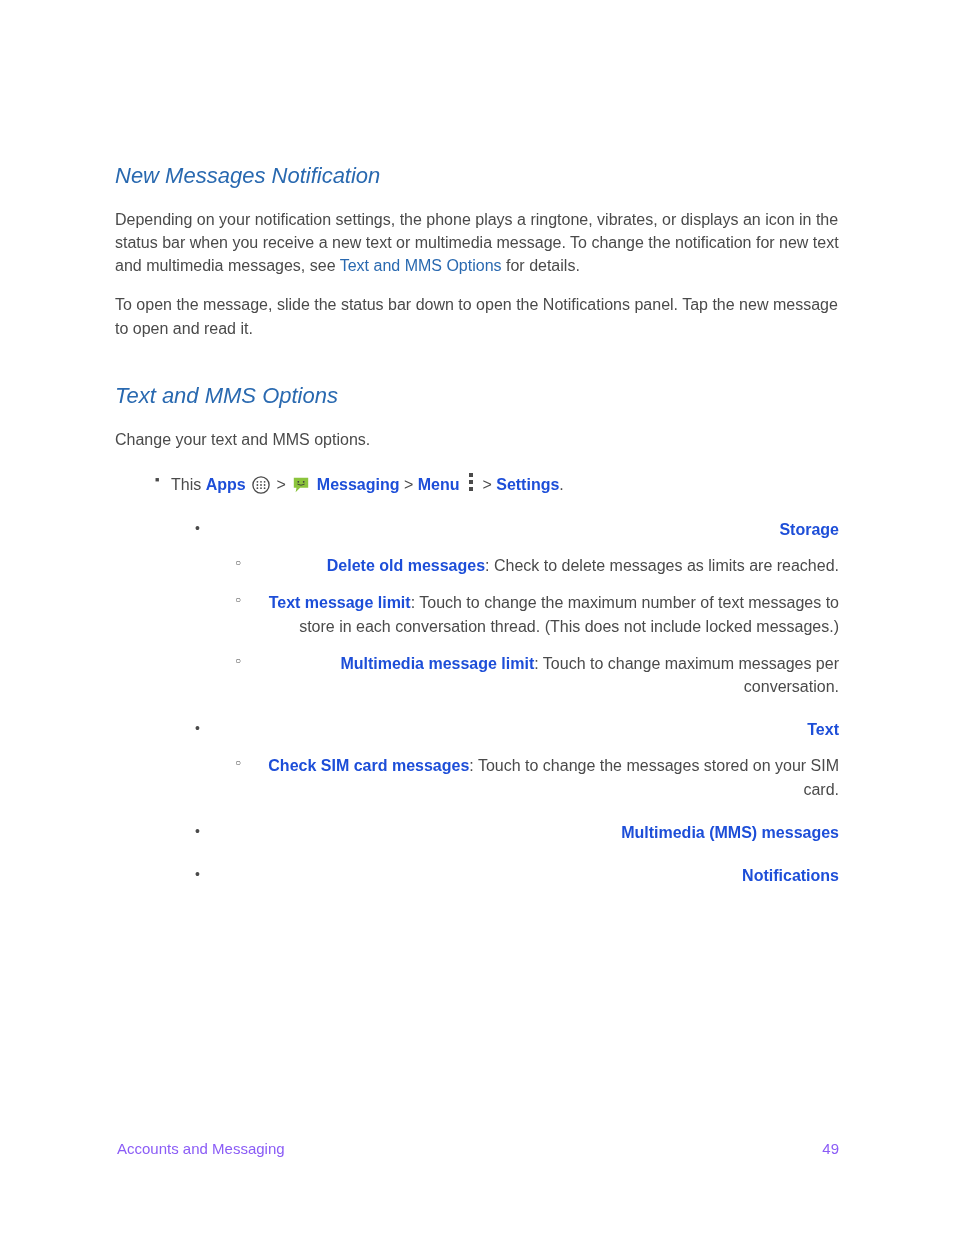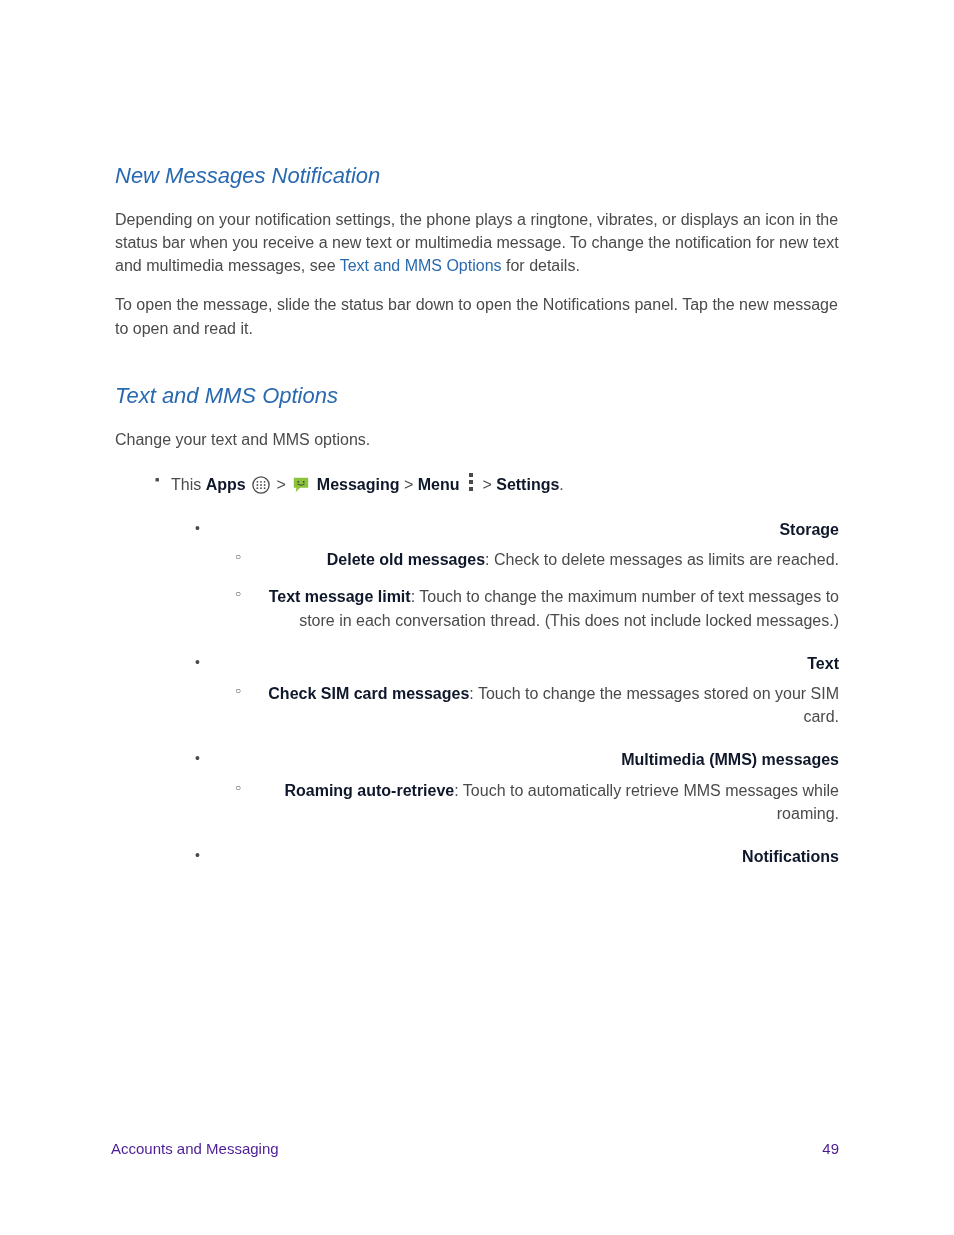--- a/index.html
+++ b/index.html
@@ -70,38 +70,38 @@
       content: "•";
       position: absolute;
       left: 0;
       top: 0;
       font-size: 14px;
       color: #4a4a4a;
     }
     ul.inner {
       list-style: none;
       padding-left: 24px;
-      margin-top: 7px;
+      margin-top: 13px;
     }
     ul.inner > li {
       position: relative;
       padding-left: 16px;
       margin-bottom: 14px;
     }
     ul.inner > li::before {
       content: "○";
       position: absolute;
       left: 0;
       top: 2px;
       font-size: 10px;
       color: #4a4a4a;
     }
     b {
       font-weight: bold;
-      color: #0f172a;
+      color: #1d4ed8;
     }
     .apps-icon {
       display: inline-block;
       width: 18px;
       height: 18px;
       vertical-align: -4px;
       margin: 0 2px;
     }
     .msg-icon {
       display: inline-block;
@@ -113,26 +113,26 @@
     .menu-icon {
       display: inline-block;
       width: 10px;
       height: 22px;
       vertical-align: -3px;
       margin: 0 2px;
     }
     .footer {
       position: absolute;
       bottom: 75px;
-      left: 111px;
+      left: 117px;
       right: 115px;
       display: flex;
       justify-content: space-between;
       font-size: 15px;
-      color: #4c1d95;
+      color: #8b5cf6;
     }
   </style>
 </head>
 <body>
 
 <h2>New Messages Notification</h2>
 
 <p class="para">
   <span>Depending on your notification settings, the phone plays a ringtone, vibrates, or displays an icon in the status bar when you receive a new text or multimedia message. To change the notification for new text and multimedia messages, see </span><a class="link">Text and MMS Options</a><span> for details.</span>
 </p>
@@ -171,32 +171,32 @@
           <rect x="3" y="9" width="4" height="4" fill="#4a4a4a"></rect>
           <rect x="3" y="16" width="4" height="4" fill="#4a4a4a"></rect>
         </svg></span><span> &gt; </span><b>Settings</b><span>.</span>
 
     <ul class="mid">
       <li>
         <b>Storage</b>
         <ul class="inner">
           <li><b>Delete old messages</b><span>: Check to delete messages as limits are reached.</span></li>
           <li><b>Text message limit</b><span>: Touch to change the maximum number of text messages to store in each conversation thread. (This does not include locked messages.)</span></li>
+          <li><b>Multimedia message limit</b><span>: Touch to change maximum messages per conversation.</span></li>
         </ul>
       </li>
       <li>
         <b>Text</b>
         <ul class="inner">
           <li><b>Check SIM card messages</b><span>: Touch to change the messages stored on your SIM card.</span></li>
         </ul>
       </li>
       <li>
         <b>Multimedia (MMS) messages</b>
         <ul class="inner">
-          <li><b>Roaming auto-retrieve</b><span>: Touch to automatically retrieve MMS messages while roaming.</span></li>
         </ul>
       </li>
       <li>
         <b>Notifications</b>
         <ul class="inner">
         </ul>
       </li>
     </ul>
   </li>
 </ul>

